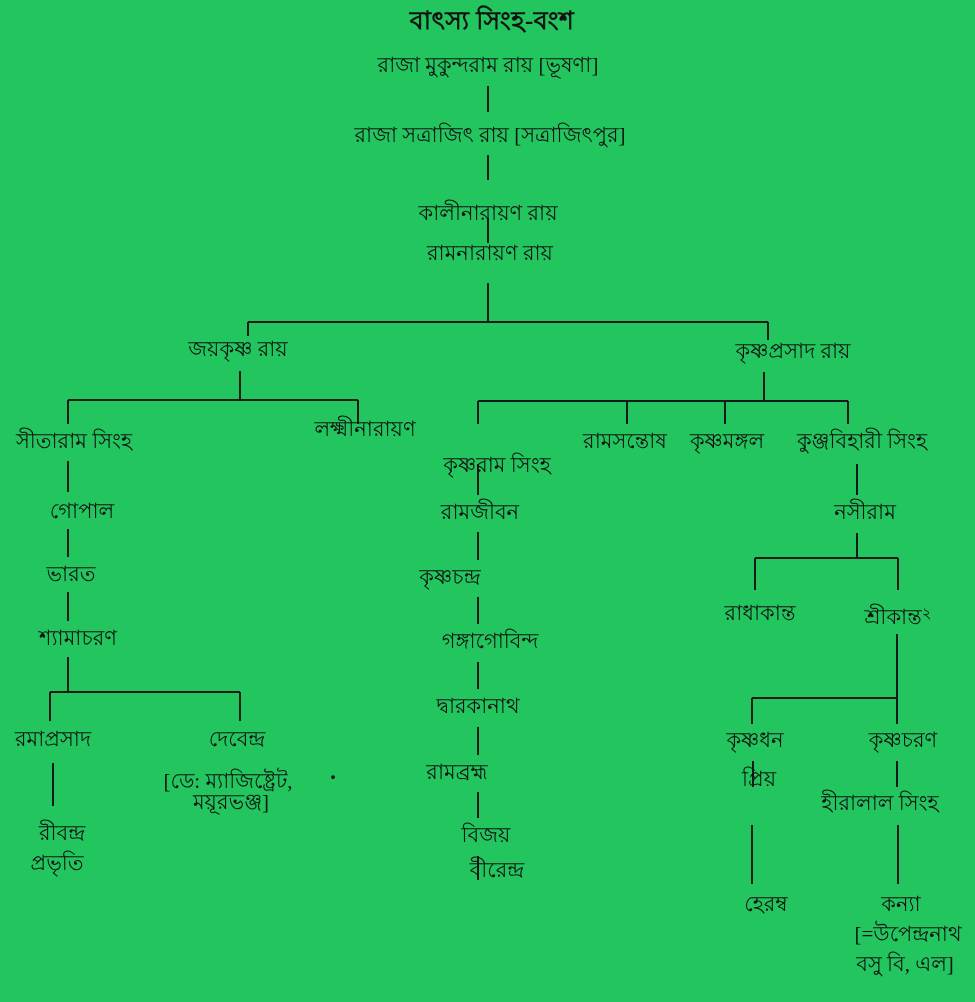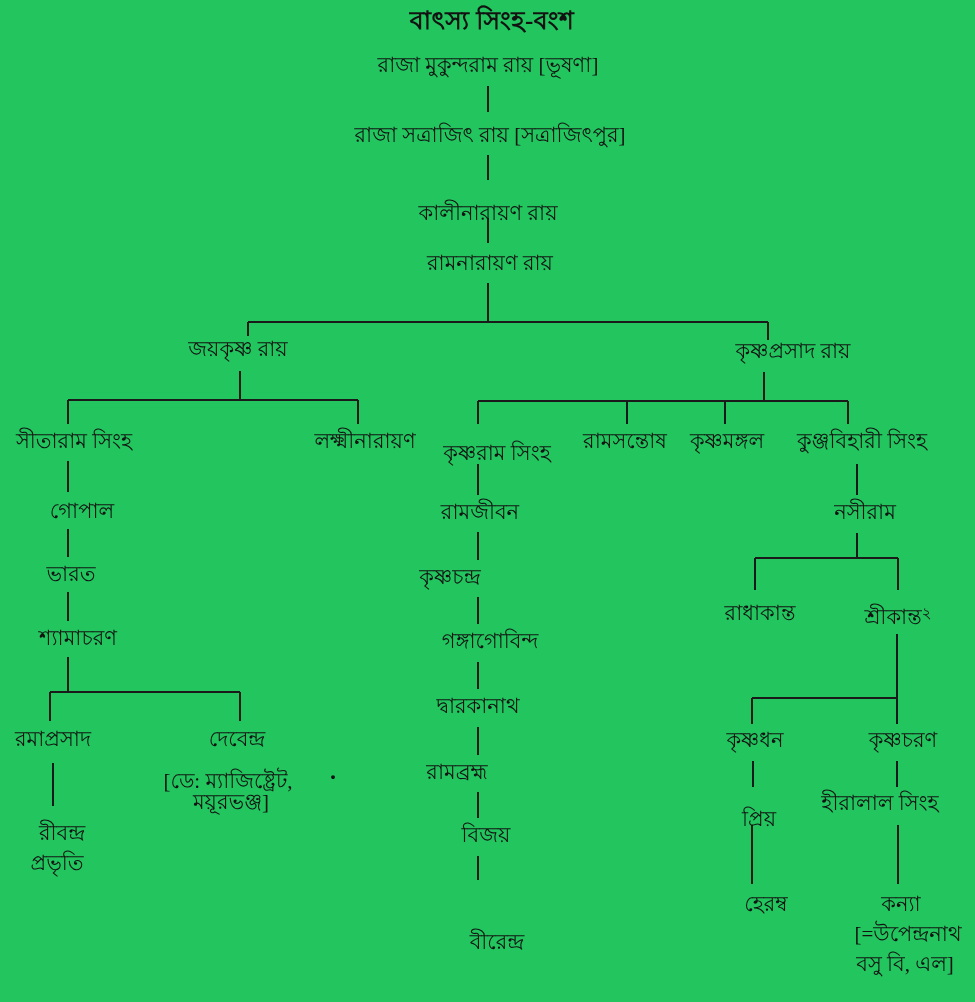--- a/index.html
+++ b/index.html
@@ -109,56 +109,56 @@
     <line x1="897" y1="761" x2="897" y2="787"></line>
     <line x1="752" y1="825" x2="752" y2="884"></line>
     <line x1="898" y1="825" x2="898" y2="884"></line>
   </svg>
 
   <div class="node title" style="left:492px; top:8px">বাৎস্য সিংহ-বংশ</div>
 
   <div class="node" style="left:488px; top:52px">রাজা মুকুন্দরাম রায় [ভূষণা]</div>
   <div class="node" style="left:490px; top:122px">রাজা সত্রাজিৎ রায় [সত্রাজিৎপুর]</div>
   <div class="node" style="left:488px; top:200px">কালীনারায়ণ রায়</div>
-  <div class="node" style="left:490px; top:250px">রামনারায়ণ রায়</div>
+  <div class="node" style="left:490px; top:240px">রামনারায়ণ রায়</div>
 
   <div class="node" style="left:238px; top:336px">জয়কৃষ্ণ রায়</div>
   <div class="node" style="left:793px; top:338px">কৃষ্ণপ্রসাদ রায়</div>
 
   <div class="node" style="left:74px;  top:428px">সীতারাম সিংহ</div>
-  <div class="node" style="left:365px; top:428px">লক্ষ্মীনারায়ণ</div>
+  <div class="node" style="left:365px; top:416px">লক্ষ্মীনারায়ণ</div>
   <div class="node" style="left:82px;  top:498px">গোপাল</div>
   <div class="node" style="left:71px;  top:561px">ভারত</div>
   <div class="node" style="left:78px;  top:625px">শ্যামাচরণ</div>
   <div class="node" style="left:53px;  top:726px">রমাপ্রসাদ</div>
   <div class="node" style="left:237px; top:726px">দেবেন্দ্র</div>
   <div class="node" style="left:228px; top:768px">[ডে: ম্যাজিষ্ট্রেট,</div>
   <div class="node" style="left:231px; top:789px">ময়ূরভঞ্জ]</div>
   <div class="node dot" style="left:333px; top:758px">.</div>
   <div class="node" style="left:62px;  top:820px">রীবন্দ্র</div>
   <div class="node" style="left:57px;  top:850px">প্রভৃতি</div>
 
-  <div class="node" style="left:497px; top:440px">কৃষ্ণরাম সিংহ</div>
+  <div class="node" style="left:497px; top:452px">কৃষ্ণরাম সিংহ</div>
   <div class="node" style="left:625px; top:428px">রামসন্তোষ</div>
   <div class="node" style="left:727px; top:428px">কৃষ্ণমঙ্গল</div>
   <div class="node" style="left:862px; top:428px">কুঞ্জবিহারী সিংহ</div>
 
   <div class="node" style="left:480px; top:499px">রামজীবন</div>
   <div class="node" style="left:450px; top:564px">কৃষ্ণচন্দ্র</div>
   <div class="node" style="left:490px; top:628px">গঙ্গাগোবিন্দ</div>
   <div class="node" style="left:478px; top:693px">দ্বারকানাথ</div>
   <div class="node" style="left:457px; top:759px">রামব্রহ্ম</div>
   <div class="node" style="left:486px; top:822px">বিজয়</div>
-  <div class="node" style="left:497px; top:929px">বীরেন্দ্র</div>
+  <div class="node" style="left:497px; top:857px">বীরেন্দ্র</div>
 
   <div class="node" style="left:865px; top:499px">নসীরাম</div>
   <div class="node" style="left:760px; top:600px">রাধাকান্ত</div>
   <div class="node" style="left:898px; top:600px"><span>শ্রীকান্ত</span><span class="sup">২</span></div>
   <div class="node" style="left:755px; top:727px">কৃষ্ণধন</div>
   <div class="node" style="left:903px; top:727px">কৃষ্ণচরণ</div>
-  <div class="node" style="left:759px; top:806px">প্রিয়</div>
+  <div class="node" style="left:759px; top:766px">প্রিয়</div>
   <div class="node" style="left:880px; top:790px">হীরালাল সিংহ</div>
   <div class="node" style="left:766px; top:891px">হেরম্ব</div>
   <div class="node" style="left:901px; top:891px">কন্যা</div>
   <div class="node" style="left:908px; top:921px">[=উপেন্দ্রনাথ</div>
   <div class="node" style="left:905px; top:951px">বসু বি, এল]</div>
 
 </div>
 
 </body></html>

